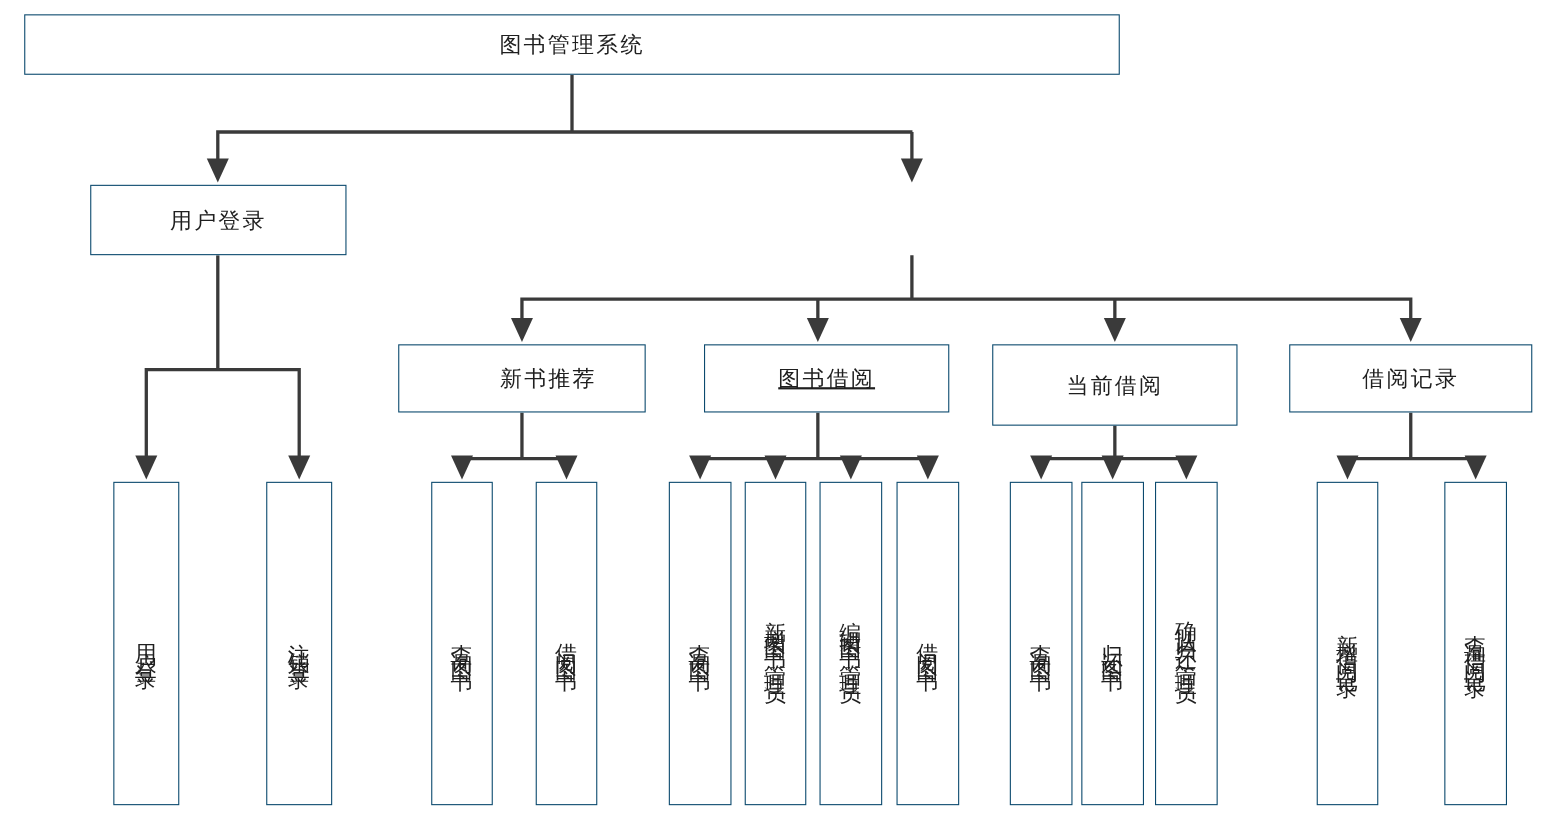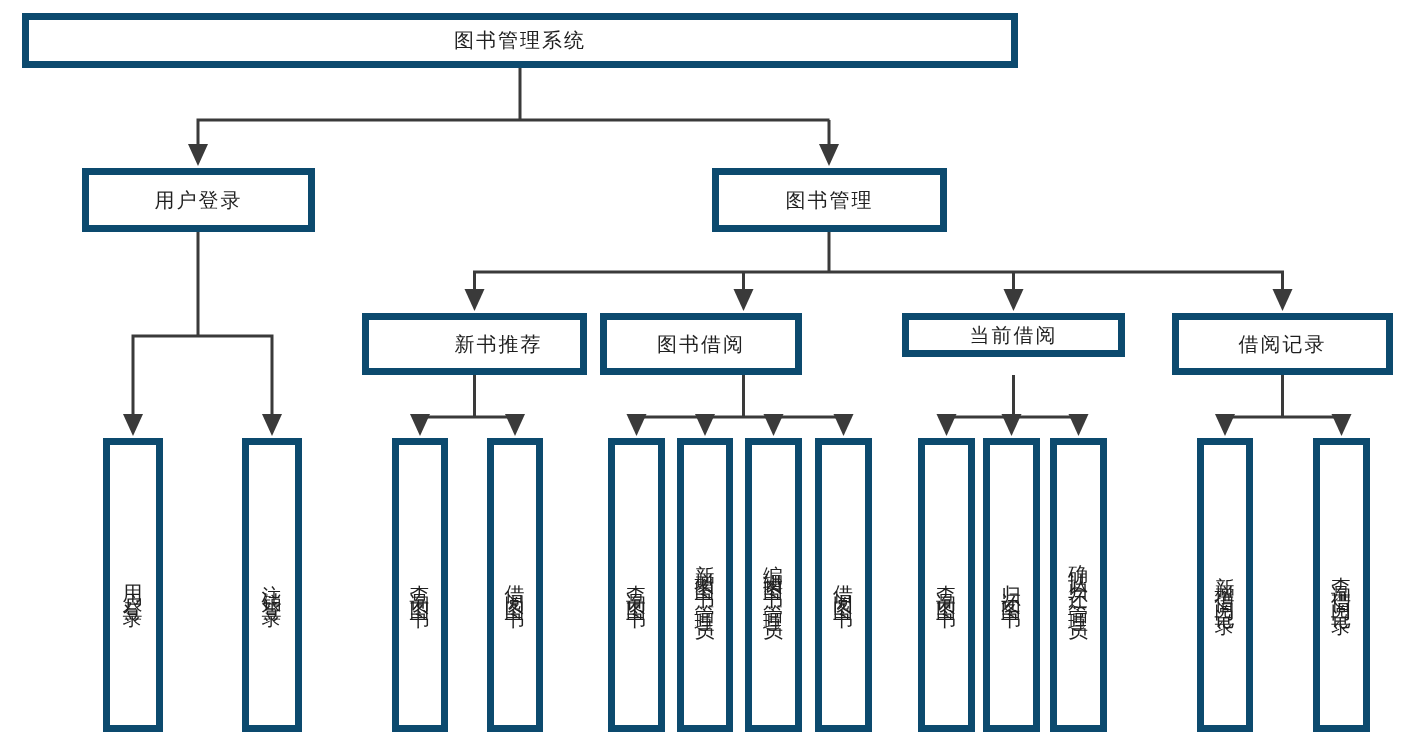--- a/index.html
+++ b/index.html
@@ -8,21 +8,21 @@
     width: 1405px;
     height: 747px;
     background: #ffffff;
     font-family: "DejaVu Sans", "Liberation Sans", sans-serif;
     overflow: hidden;
   }
   #connectors { position: absolute; left: 0; top: 0; width: 1405px; height: 747px; }
   .box {
     position: absolute;
     box-sizing: border-box;
-    border: 7px solid #0c4a6e;
+    border: 1px solid #0c4a6e;
     background: #ffffff;
     display: flex;
     align-items: center;
     justify-content: center;
     color: #1f1f1f;
   }
   .hlabel {
     font-size: 20px;
     letter-spacing: 2px;
     white-space: nowrap;
@@ -93,31 +93,28 @@
     </g>
   </svg>
 
   <div class="box" style="left:22px; top:13px; width:996px; height:55px;">
     <span class="hlabel">图书管理系统</span>
   </div>
 
   <div class="box" style="left:82px; top:168px; width:233px; height:64px;">
     <span class="hlabel">用户登录</span>
   </div>
-  <div class="box" style="left:712px; top:168px; width:235px; height:64px;">
-    <span class="hlabel">图书管理</span>
-  </div>
 
   <div class="box" style="left:362px; top:313px; width:225px; height:62px;padding-left:48px;">
     <span class="hlabel">新书推荐</span>
   </div>
-  <div class="box" style="left:600px; top:313px; width:202px; height:62px;">
+  <div class="box" style="left:640px; top:313px; width:223px; height:62px;text-decoration:underline;">
     <span class="hlabel">图书借阅</span>
   </div>
-  <div class="box" style="left:902px; top:313px; width:223px; height:44px;">
+  <div class="box" style="left:902px; top:313px; width:223px; height:74px;">
     <span class="hlabel">当前借阅</span>
   </div>
   <div class="box" style="left:1172px; top:313px; width:221px; height:62px;">
     <span class="hlabel">借阅记录</span>
   </div>
 
   <div class="box" style="left:103px; top:438px; width:60px; height:294px;">
     <span class="vlabel">用户登录</span>
   </div>
   <div class="box" style="left:242px; top:438px; width:60px; height:294px;">

